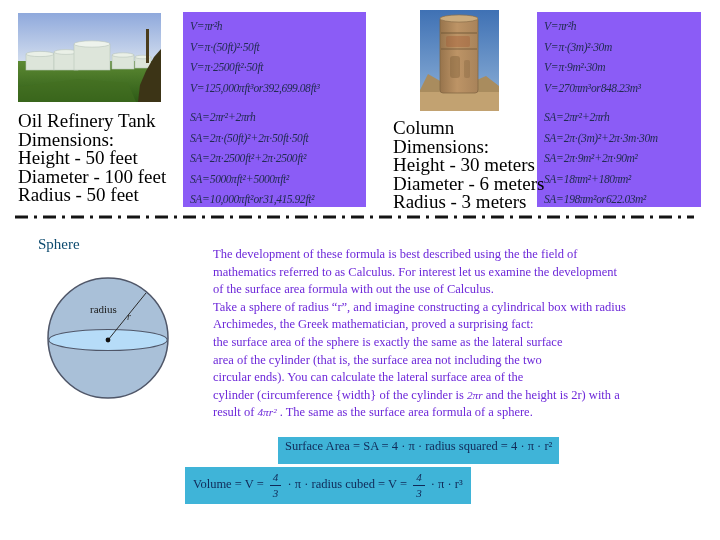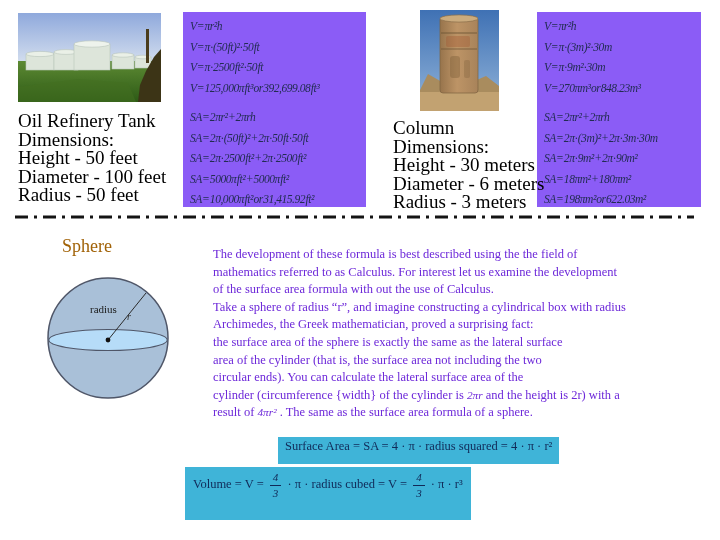--- a/index.html
+++ b/index.html
@@ -13,31 +13,31 @@
     background:#8b5cf6;color:#222c52;font-style:italic;
     font-size:11.5px;line-height:20.5px;letter-spacing:-0.45px;word-spacing:-2px;
     padding:4px 4px 2px 7px;white-space:nowrap;
   }
   .fgroup + .fgroup{margin-top:9px;}
   
   .dimtext{font-size:19px;line-height:18.6px;color:#000;}
   
   .divider{left:0;top:212px;width:720px;height:10px;}
   
-  .sphere-heading{font-size:18px;color:#a16207;margin-left:24px;}
+  .sphere-heading{font-size:15px;color:#0c4a6e;}
   
   .para{width:478px;font-size:12.5px;line-height:17.6px;color:#6d28d9;}
   .seg-italic{}
   .seg-math{font-style:italic;font-size:11.3px;}
   
   .hl{
     background:#3fb4d8;color:#112a58;font-size:12.5px;
     padding:2px 7px 10px 7px;white-space:nowrap;
   }
-  .hl-vol{padding:5px 8px 21px 8px;}
+  .hl-vol{padding:5px 8px 5px 8px;}
   .frac{
     display:inline-flex;flex-direction:column;text-align:center;
     vertical-align:middle;line-height:1;font-size:11px;margin:0 3px;font-style:italic;
   }
   .frac .num{border-bottom:1px solid #112a58;padding:0 3px 2px 3px;}
   .frac .den{padding-top:2px;}
 </style>
 </head>
 <body>
 

